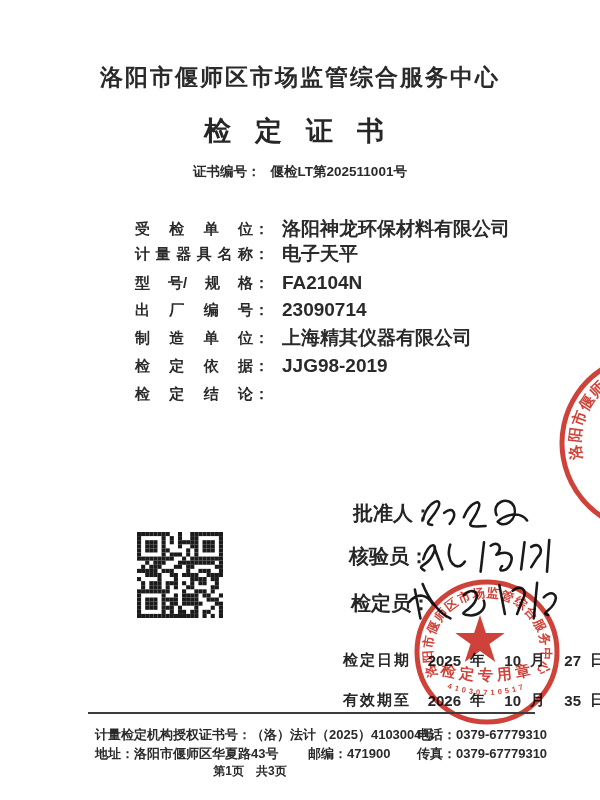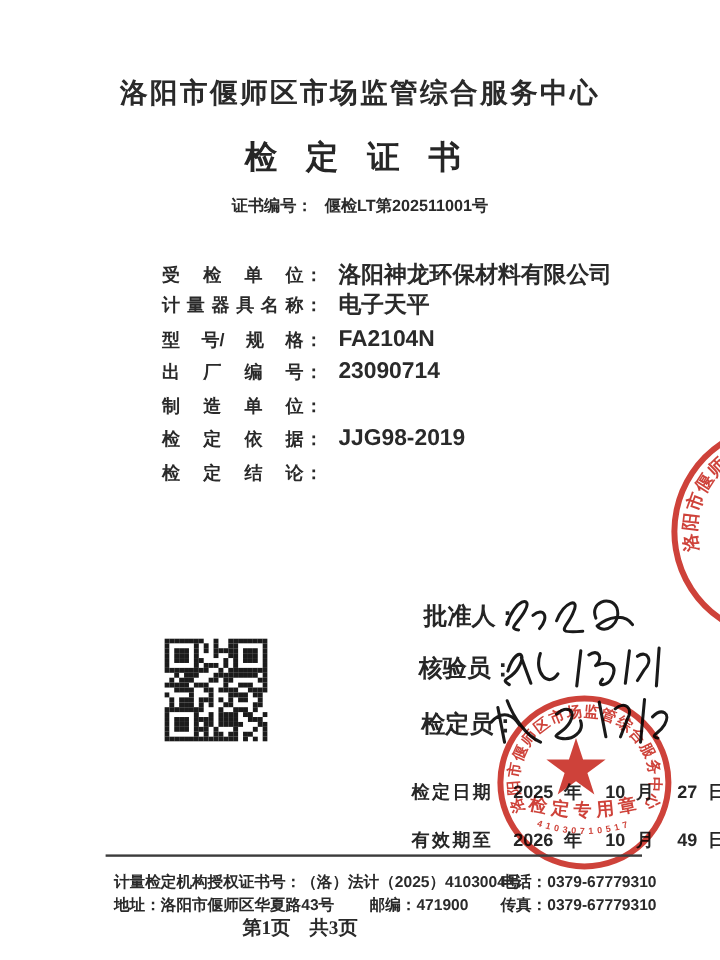--- a/index.html
+++ b/index.html
@@ -39,21 +39,21 @@
   .date-row{display:flex;align-items:center;font-size:15px;font-weight:700;color:#262626;}
   .date-row .dlabel{width:70px;letter-spacing:2px;}
   .date-row .num{display:inline-block;text-align:right;margin-left:14px;}
   .date-row .num.year{width:40px;margin-left:8px;}
   .date-row .num.mm,.date-row .num.dd{width:22px;}
   .date-row .unit{margin-left:9px;}
   
   .rule{top:712px;left:88px;width:447px;height:2px;background:#3c3c3c;}
   .foot{font-size:13px;font-weight:700;color:#2a2a2a;white-space:nowrap;}
   .page-info{top:763px;left:0;width:500px;text-align:center;
-    font-size:16px;font-weight:700;color:#2a2a2a;font-family:Liberation Serif, serif;}
+    font-size:12px;font-weight:700;color:#2a2a2a;}
   
   .stamp{mix-blend-mode:multiply;opacity:.88;pointer-events:none;}
   .stamp .ring{fill:none;stroke:#c8281e;stroke-width:5;}
   .stamp text{fill:#c8281e;font-weight:700;
     font-family:"Liberation Sans","DejaVu Sans",sans-serif;}
   .stamp .star{fill:#c8281e;}
   
   .qr{image-rendering:pixelated;}
 </style>
 </head>
@@ -110,20 +110,21 @@
   <span class="field-value">23090714</span>
 </div>
 <div class="abs field-row" style="top:328px">
   <span class="j-label">
       <span>制</span>
       <span>造</span>
       <span>单</span>
       <span>位</span>
     </span>
     <span class="colon">：</span>
+  <span class="field-value">上海精其仪器有限公司</span>
 </div>
 <div class="abs field-row" style="top:356px">
   <span class="j-label">
       <span>检</span>
       <span>定</span>
       <span>依</span>
       <span>据</span>
     </span>
     <span class="colon">：</span>
   <span class="field-value">JJG98-2019</span>
@@ -433,21 +434,21 @@
   <span class="unit">月</span>
   <span class="num dd">27</span>
   <span class="unit">日</span>
 </div>
 <div class="abs date-row" style="left:343px;top:691px">
   <span class="dlabel">有效期至</span>
   <span class="num year">2026</span>
   <span class="unit">年</span>
   <span class="num mm">10</span>
   <span class="unit">月</span>
-  <span class="num dd">49</span>
+  <span class="num dd">35</span>
   <span class="unit">日</span>
 </div>
 
 <svg class="abs stamp" style="left:550px;top:343px;transform:rotate(12deg)" width="200" height="200" viewBox="0 0 200 200">
   <circle class="ring" cx="100" cy="100" r="88"></circle>
   <path id="arcSide" d="M36.6,129.6 A70,70 0 1 1 163.4,129.6" fill="none"></path>
   <text font-size="15" letter-spacing="1">
     <textPath href="#arcSide" startOffset="0">洛阳市偃师区市场监管综合服务中心</textPath>
   </text>
 </svg>

